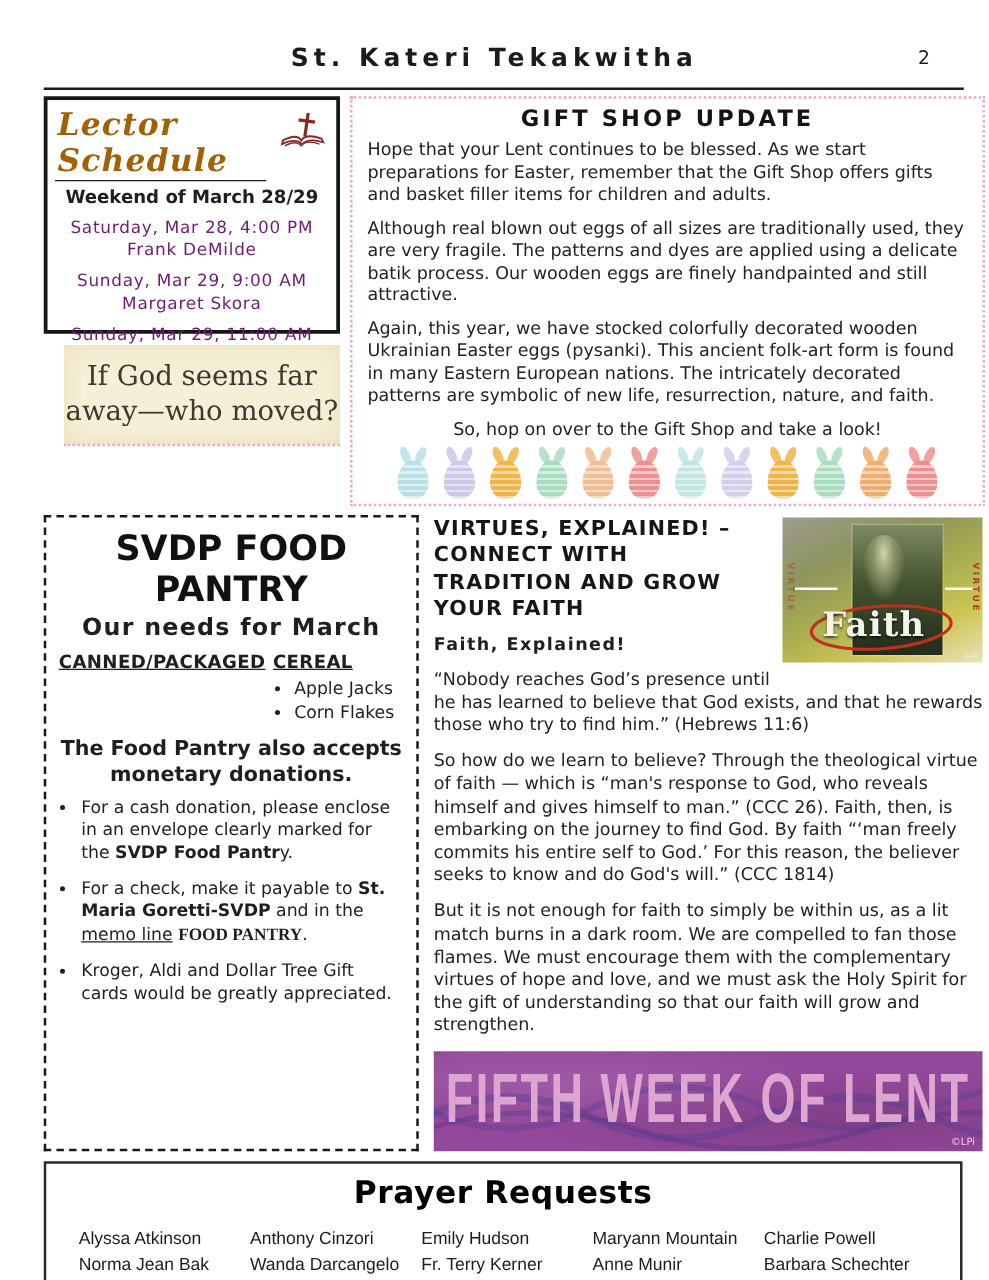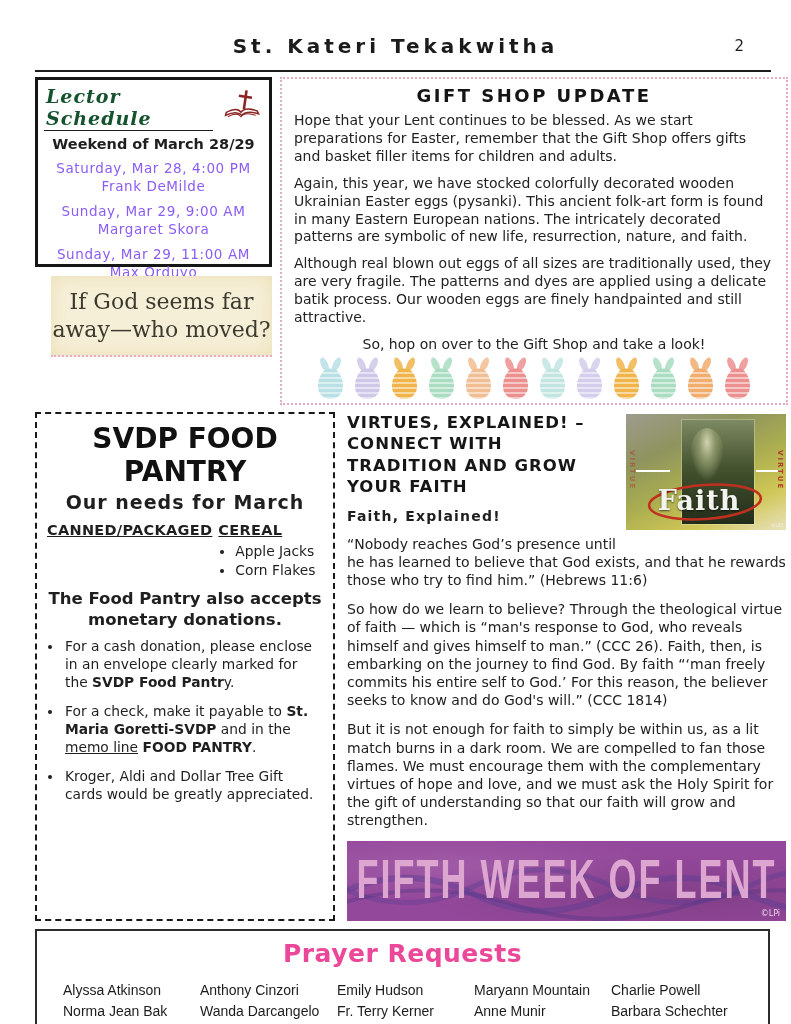--- a/index.html
+++ b/index.html
@@ -20,25 +20,25 @@
   .header-rule { margin:6px 20px 5px 35px; border-top:2px solid #1c1c1c; }
 
   
   .top-row { display:flex; margin:0 3px 7px 35px; gap:8px; }
   .left-col { width:237px; display:flex; flex-direction:column; gap:9px; }
 
   .lector-box { border:3px solid #161616; height:190px; padding:5px 6px; background:#fff; }
   .lector-title-row { display:flex; justify-content:center; align-items:flex-start; gap:6px; }
   .lector-title {
     font-family:"DejaVu Serif",serif; font-style:italic; font-weight:700;
-    font-size:19px; letter-spacing:1px; color:#14532d;
+    font-size:25px; letter-spacing:1px; color:#a16207;
     border-bottom:1.5px solid #1d1d1d; padding:0 2px 1px;
   }
   .lector-weekend { text-align:center; font-weight:700; font-size:14.5px; margin-top:5px; }
-  .lector-entry { text-align:center; margin-top:8px; font-size:13.5px; letter-spacing:0.6px; color:#8b5cf6; line-height:1.3; }
+  .lector-entry { text-align:center; margin-top:8px; font-size:13.5px; letter-spacing:0.6px; color:#701a75; line-height:1.3; }
 
   .quote-box {
     background:var(--quote-bg,#f6efd8); height:81px;
     display:flex; align-items:center; justify-content:center; text-align:center;
     font-family:"DejaVu Serif","Liberation Serif",serif; font-size:22px; color:#3c3a2e;
     line-height:1.25; border-bottom:2px dotted var(--accent-pink,#e9a9c9);
     box-shadow:inset 0 0 18px rgba(214,196,120,.35);
     margin-left:16px;
   }
 
@@ -123,21 +123,21 @@
   .lent-text {
     position:absolute; left:0; right:0; top:50%; transform:translateY(-54%) scaleY(1.55);
     text-align:center; font-weight:700; font-size:36px; letter-spacing:2px;
     color:var(--banner-pink,#dda6d0); font-family:"Liberation Sans",sans-serif;
     white-space:nowrap;
   }
   .lent-credit { position:absolute; right:6px; bottom:3px; font-size:8px; color:#e8d2e6; }
 
   
   .prayer-box { margin:4px 21px 0 35px; border:2px solid #2b2b2b; padding:8px 16px 12px; }
-  .prayer-title { text-align:center; font-size:25px; font-weight:700; color:#ec4899; letter-spacing:.5px; }
+  .prayer-title { text-align:center; font-size:25px; font-weight:700; color:#000000; letter-spacing:.5px; }
   .prayer-names { display:flex; justify-content:space-between; gap:6px; margin-top:12px; padding:0 10px; }
   .pcol { flex:1; }
   .pname { font-size:14px; line-height:1.5; color:#1c1c1c; font-family:"Liberation Sans",sans-serif; }
 
   .cross-bible-icon { width:44px; height:36px; flex:none; margin-top:2px; }
 </style>
 </head>
 <body>
 
 <div class="page">
@@ -181,22 +181,22 @@
           <span>If God seems far</span><br>
           <span>away—who moved?</span>
         </div>
       </div>
     </div>
 
     <div class="giftshop-box">
       <div class="gift-title">GIFT SHOP UPDATE</div>
       <div class="gift-body">
         <p>Hope that your Lent continues to be blessed. As we start preparations for Easter, remember that the Gift Shop offers gifts and basket filler items for children and adults.</p>
+        <p>Although real blown out eggs of all sizes are traditionally used, they are very fragile. The patterns and dyes are applied using a delicate batik process. Our wooden eggs are finely handpainted and still attractive.</p>
         <p>Again, this year, we have stocked colorfully decorated wooden Ukrainian Easter eggs (pysanki). This ancient folk-art form is found in many Eastern European nations. The intricately decorated patterns are symbolic of new life, resurrection, nature, and faith.</p>
-        <p>Although real blown out eggs of all sizes are traditionally used, they are very fragile. The patterns and dyes are applied using a delicate batik process. Our wooden eggs are finely handpainted and still attractive.</p>
         <p class="centered">So, hop on over to the Gift Shop and take a look!</p>
       </div>
       <div class="egg-row">
           <span class="egg" style="--egg: #b9e1e5;"></span>
           <span class="egg" style="--egg: #cfc7e8;"></span>
           <span class="egg" style="--egg: #f1b44a;"></span>
           <span class="egg" style="--egg: #a9dcc1;"></span>
           <span class="egg" style="--egg: #f1bd92;"></span>
           <span class="egg" style="--egg: #ec8f8f;"></span>
           <span class="egg" style="--egg: #c2e5e2;"></span>
@@ -222,21 +222,21 @@
           <h4>CEREAL</h4>
           <ul>
               <li>Apple Jacks</li>
               <li>Corn Flakes</li>
             </ul>
         </div>
       </div>
       <div class="pantry-monetary">The Food Pantry also accepts monetary donations.</div>
       <ul class="donation-list">
           <li><span>For a cash donation, please enclose in an envelope clearly marked for the </span><span style="font-weight: 700;">SVDP Food Pantr</span><span>y.</span></li>
-          <li><span>For a check, make it payable to </span><span style="font-weight: 700;">St. Maria Goretti-SVDP</span><span> and in the </span><span style="text-decoration: underline;">memo line</span><span> </span><span style="font-weight: 700;">FOOD PANTRY</span><span>.</span></li>
+          <li><span>For a check, make it payable to </span><span style="font-weight: 700;">St. Maria Goretti-SVDP</span><span> and in the </span><span style="text-decoration: underline;">memo line</span><span> </span><span style="font-weight: 700; font-family: Liberation Serif, serif;">FOOD PANTRY</span><span>.</span></li>
           <li><span>Kroger, Aldi and Dollar Tree Gift cards would be greatly appreciated.</span></li>
         </ul>
     </div>
 
     <div class="virtues">
       <div class="faith-img">
         <div class="faith-panel">
           <div class="faith-figure"></div>
         </div>
         <div class="faith-dash dash-l"></div>

